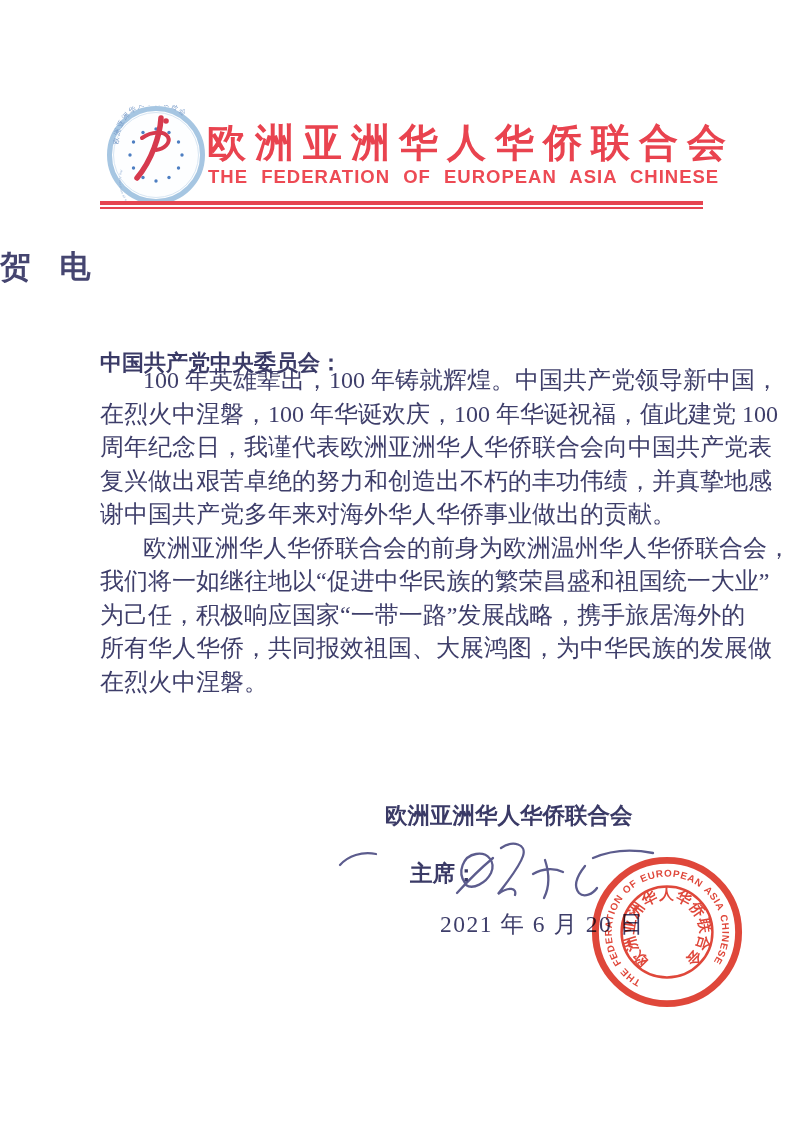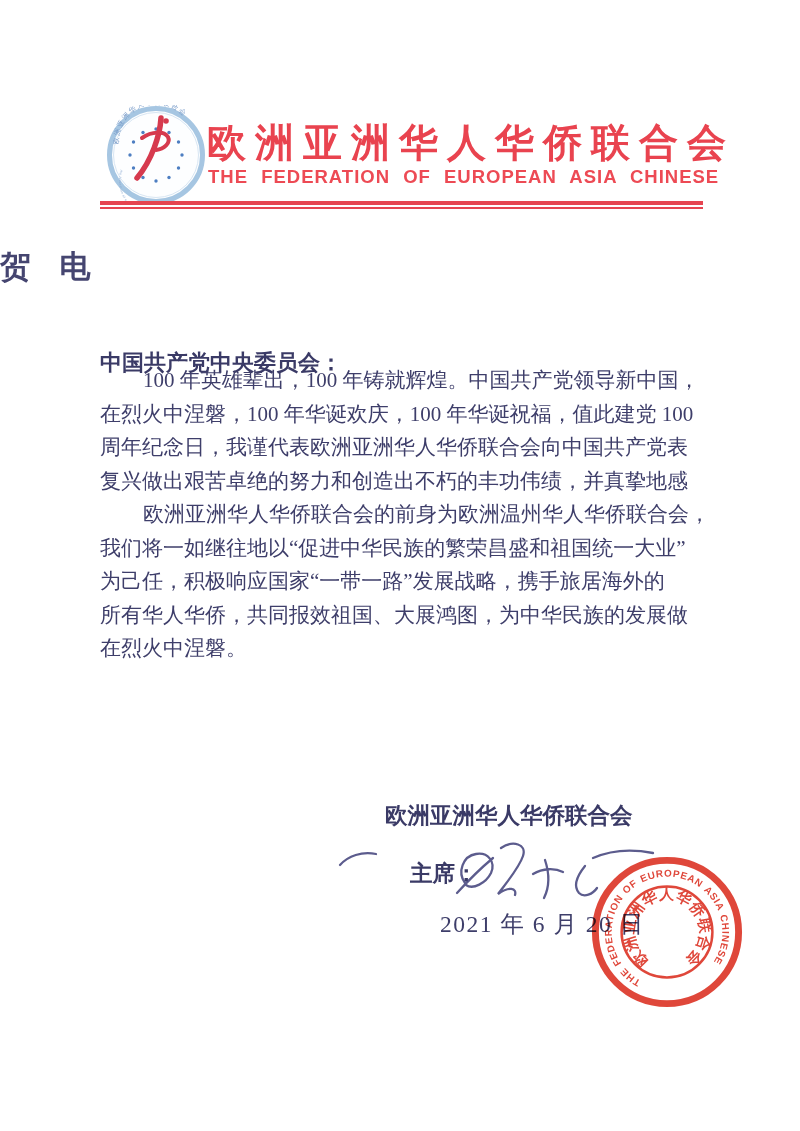--- a/index.html
+++ b/index.html
@@ -29,21 +29,21 @@
     font-family:"Liberation Sans","DejaVu Sans",sans-serif;font-weight:bold;
     font-size:31px;letter-spacing:4px;word-spacing:12px;color:#454570;
   }
   
   .addressee{
     position:absolute;left:100px;top:328px;font-size:22px;font-weight:bold;
     color:#3a3a66;white-space:nowrap;margin-top:20px;
   }
   .body-text{
     position:absolute;left:100px;top:364px;width:616px;
-    font-size:21px;line-height:33.5px;color:#3e3e6a;
+    font-size:24px;line-height:33.5px;color:#3e3e6a;
   }
   .line{white-space:nowrap;}
   .indent{text-indent:43px;}
   
   .sig-org{position:absolute;left:385px;top:800px;font-size:22.5px;font-weight:bold;color:#3a3a66;white-space:nowrap;}
   .sig-role{position:absolute;left:410px;top:842px;font-size:22.5px;font-weight:bold;color:#3a3a66;white-space:nowrap;margin-top:16px;}
   .sig-scribble{position:absolute;left:335px;top:838px;width:330px;height:85px;}
   .sig-date{position:absolute;left:440px;top:908px;font-size:23.5px;letter-spacing:1.5px;color:#3e3e6a;white-space:nowrap;}
   
   .seal{position:absolute;left:588px;top:853px;width:158px;height:158px;opacity:.93;mix-blend-mode:multiply;}
@@ -98,20 +98,21 @@
 
   <div class="title">贺 电</div>
 
   <div class="addressee">中国共产党中央委员会：</div>
 
   <div class="body-text">
     <div class="line indent">100 年英雄辈出，100 年铸就辉煌。中国共产党领导新中国，</div>
     <div class="line">在烈火中涅磐，100 年华诞欢庆，100 年华诞祝福，值此建党 100</div>
     <div class="line">周年纪念日，我谨代表欧洲亚洲华人华侨联合会向中国共产党表</div>
     <div class="line">复兴做出艰苦卓绝的努力和创造出不朽的丰功伟绩，并真挚地感</div>
+    <div class="line">谢中国共产党多年来对海外华人华侨事业做出的贡献。</div>
     <div class="line indent">欧洲亚洲华人华侨联合会的前身为欧洲温州华人华侨联合会，</div>
     <div class="line">我们将一如继往地以“促进中华民族的繁荣昌盛和祖国统一大业”</div>
     <div class="line">为己任，积极响应国家“一带一路”发展战略，携手旅居海外的</div>
     <div class="line">所有华人华侨，共同报效祖国、大展鸿图，为中华民族的发展做</div>
     <div class="line">在烈火中涅磐。</div>
   </div>
 
   <div class="sig-org">欧洲亚洲华人华侨联合会</div>
   <div class="sig-role">主席：</div>
   <svg class="sig-scribble" viewBox="0 0 330 85">

